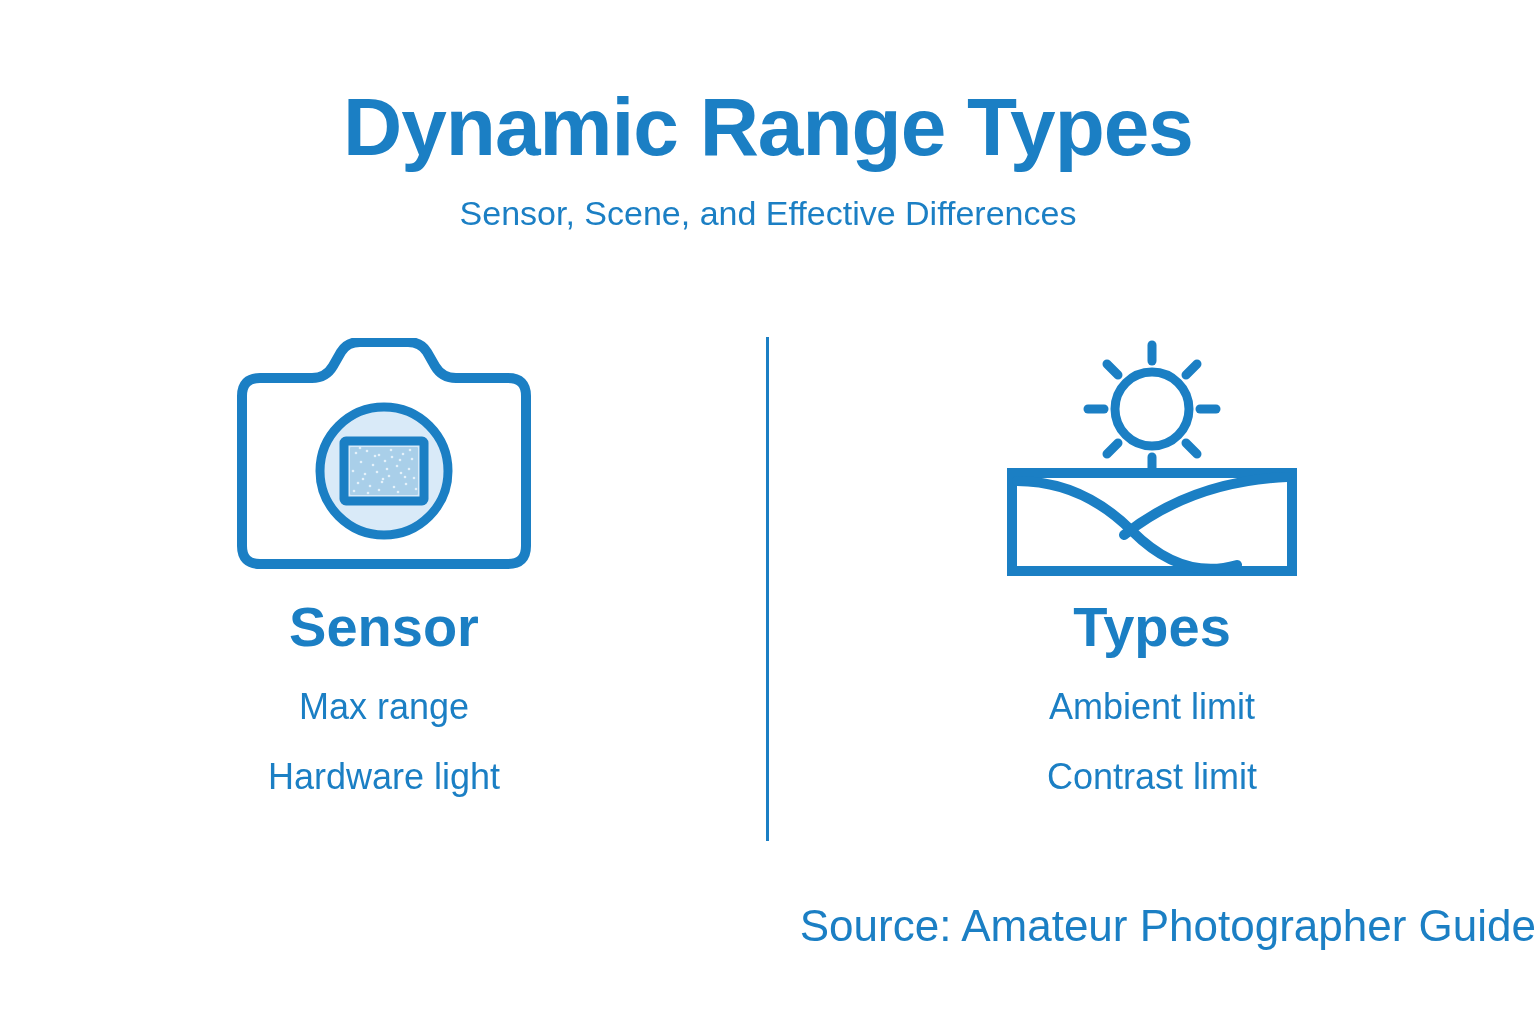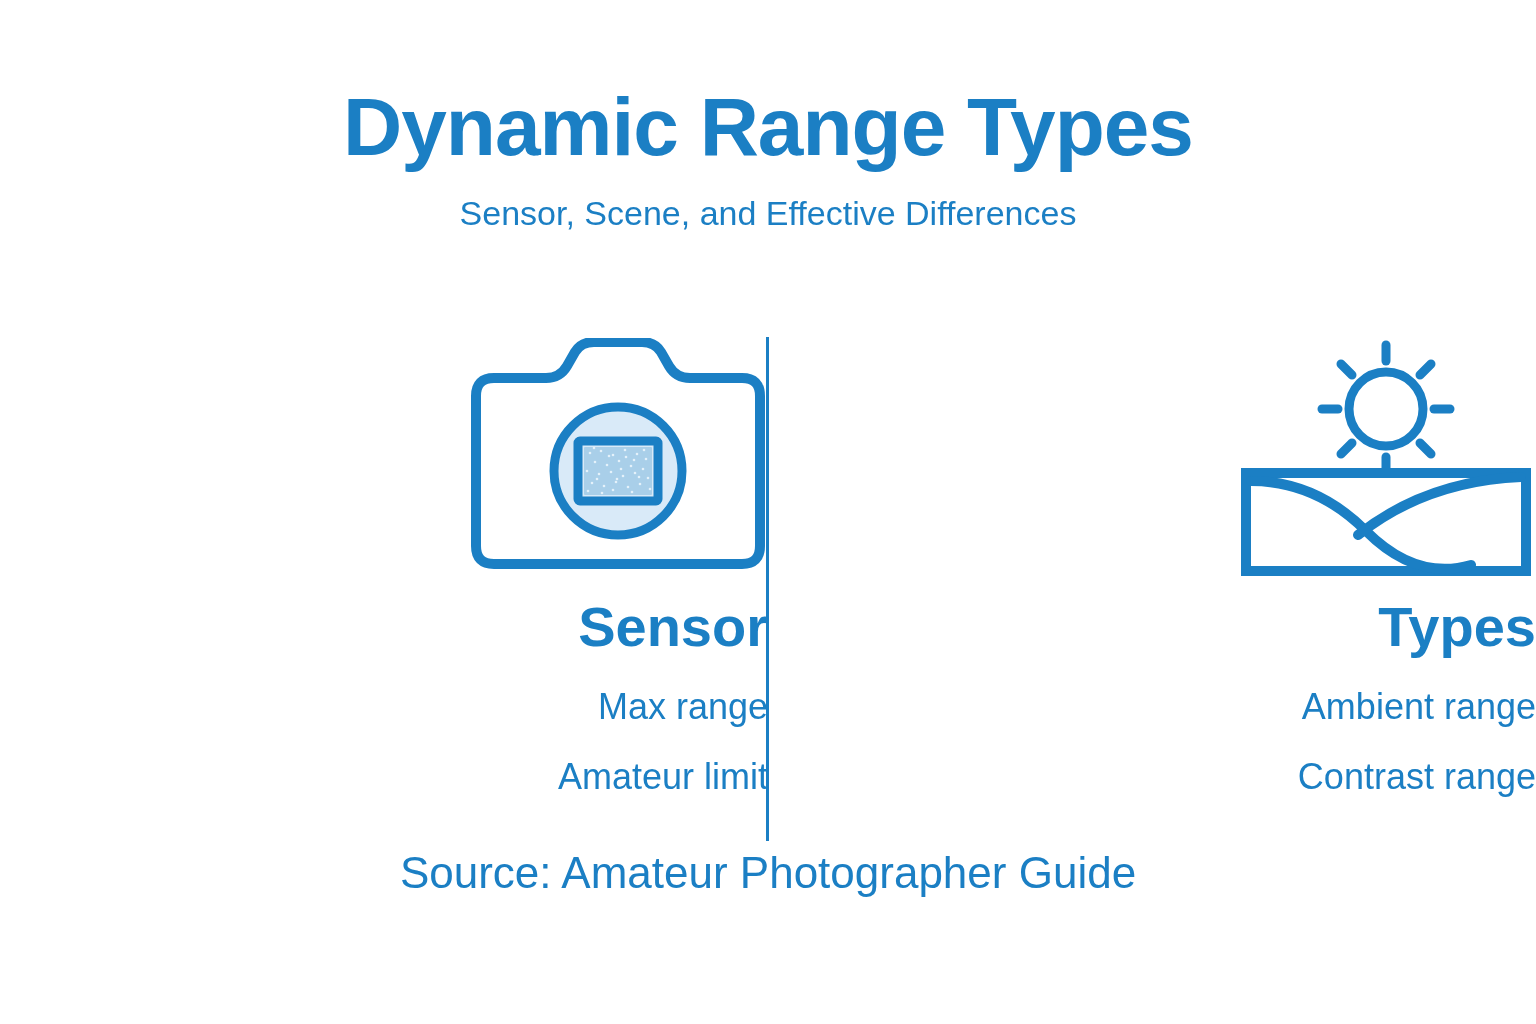--- a/index.html
+++ b/index.html
@@ -47,21 +47,21 @@
     left: 0;
     width: 1536px;
     height: 520px;
     display: flex;
     align-items: flex-start;
   }
   .col {
     width: 768px;
     display: flex;
     flex-direction: column;
-    align-items: flex-end;
+    align-items: center;
   }
   .icon-wrap {
     height: 255px;
     display: flex;
     align-items: center;
     justify-content: center;
   }
   .col-heading {
     font-size: 56px;
     font-weight: bold;
@@ -83,24 +83,24 @@
     left: 766px;
     top: 337px;
     width: 3px;
     height: 504px;
     background: #1b7fc4;
   }
 
   
   .source {
     position: absolute;
-    top: 851px;
+    top: 904px;
     left: 0;
     width: 1536px;
-    text-align: center;
+    text-align: right;
     font-size: 44px;
     font-weight: normal;
     color: #1b7fc4;
     line-height: 1.0;
   }
 
   svg { display: block; }
 </style>
 </head>
 <body>
@@ -180,21 +180,21 @@
               <circle cx="176" cy="112" r="1.3"></circle>
             <circle cx="126" cy="110" r="1.3"></circle>
               <circle cx="134" cy="155" r="1.3"></circle>
             <circle cx="164" cy="154" r="1.3"></circle>
               <circle cx="149" cy="141" r="1.3"></circle>
           </g>
         </svg>
       </div>
       <div class="col-heading">Sensor</div>
       <div class="col-line">Max range</div>
-      <div class="col-line">Amateur limit</div>
+      <div class="col-line">Hardware light</div>
     </div>
 
     <div class="col">
       <div class="icon-wrap">
         <svg width="300" height="250" viewBox="0 0 300 250">
 
           <circle cx="150" cy="76" r="37" fill="none" stroke="#1b7fc4" stroke-width="9"></circle>
 
           <g stroke="#1b7fc4" stroke-width="9" stroke-linecap="round">
             <line x1="150" y1="12" x2="150" y2="28"></line>
@@ -211,21 +211,21 @@
 
           <path d="M 15 148
                    Q 80 148 130 198
                    Q 180 248 235 232" fill="none" stroke="#1b7fc4" stroke-width="10" stroke-linecap="round"></path>
 
           <path d="M 122 202
                    Q 190 148 285 144" fill="none" stroke="#1b7fc4" stroke-width="10" stroke-linecap="round"></path>
         </svg>
       </div>
       <div class="col-heading">Types</div>
-      <div class="col-line">Ambient range</div>
-      <div class="col-line">Contrast range</div>
+      <div class="col-line">Ambient limit</div>
+      <div class="col-line">Contrast limit</div>
     </div>
 
   </div>
 
   <div class="source">Source: Amateur Photographer Guide</div>
 
 </div>
 
 </body></html>

